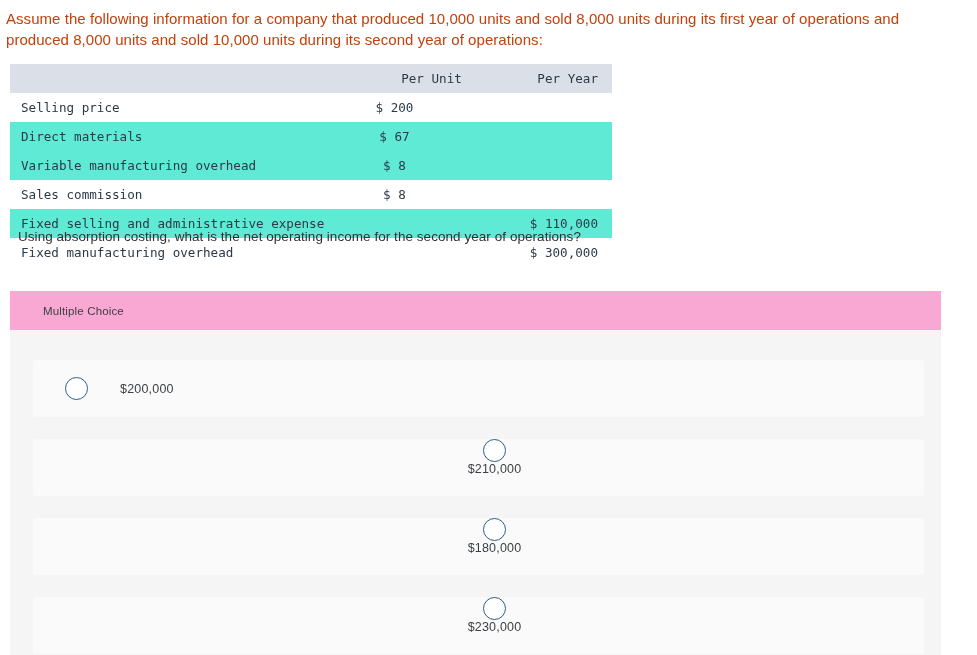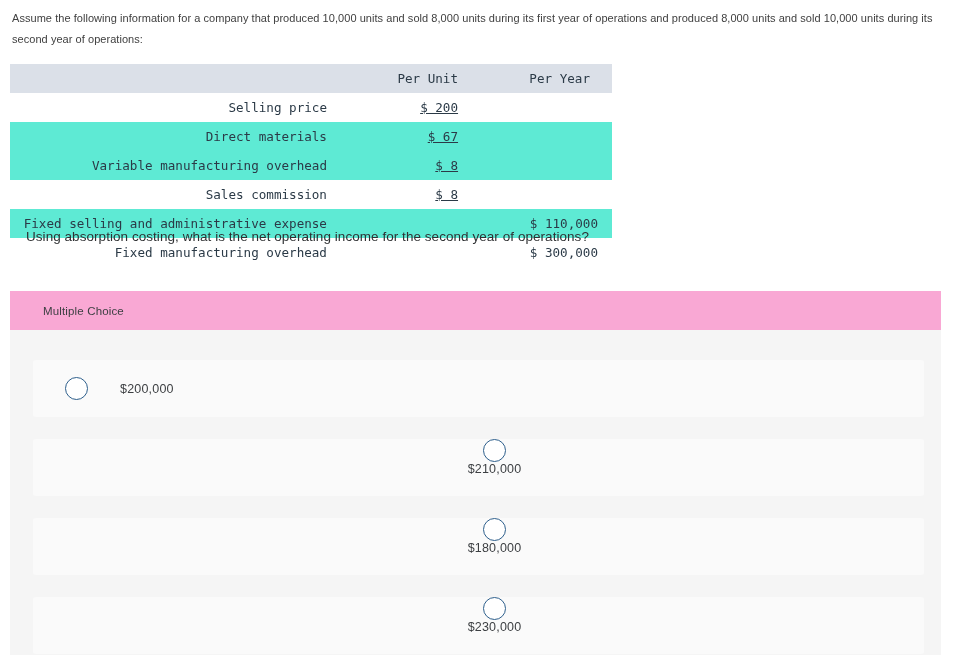--- a/index.html
+++ b/index.html
@@ -13,26 +13,26 @@
     height: 655px;
     overflow: hidden;
     font-family: "Liberation Sans", sans-serif;
     color: #333333;
     position: relative;
   }
 
   
   .intro {
     position: absolute;
-    left: 12px;
+    left: 6px;
     top: 8px;
     width: 930px;
-    font-size: 11px;
+    font-size: 15px;
     line-height: 21px;
-    color: #404040;
+    color: #c2410c;
     letter-spacing: 0.05px;
   }
 
   
   .data-table {
     position: absolute;
     left: 10px;
     top: 64px;
     width: 602px;
     border-collapse: collapse;
@@ -53,42 +53,40 @@
     background: #dbe0e8;
   }
   .data-table thead th.col-label {
     width: 318px;
   }
   .data-table thead th.col-unit,
   .data-table thead th.col-year {
     text-align: right;
   }
   .data-table thead th.col-unit { width: 158px; padding-right: 24px; }
-  .data-table thead th.col-year { width: 126px; padding-right: 22px; }
+  .data-table thead th.col-year { width: 126px; padding-right: 14px; }
   .data-table tbody td.cell-label {
     padding-left: 11px;
-    text-align: right;
   }
   .data-table tbody td.cell-unit {
-    text-align: right;
+    text-align: center;
     padding-right: 24px;
-    text-decoration: underline;
   }
   .data-table tbody td.cell-year {
     text-align: right;
     padding-right: 14px;
   }
   .data-table tbody tr.shaded {
     background: #5eead4;
   }
 
   
   .prompt {
     position: absolute;
-    left: 26px;
+    left: 18px;
     top: 227px;
     width: 900px;
     font-size: 13.5px;
     line-height: 20px;
     color: #2f3133;
     letter-spacing: 0.05px;
   }
 
   
   .answer-panel {

